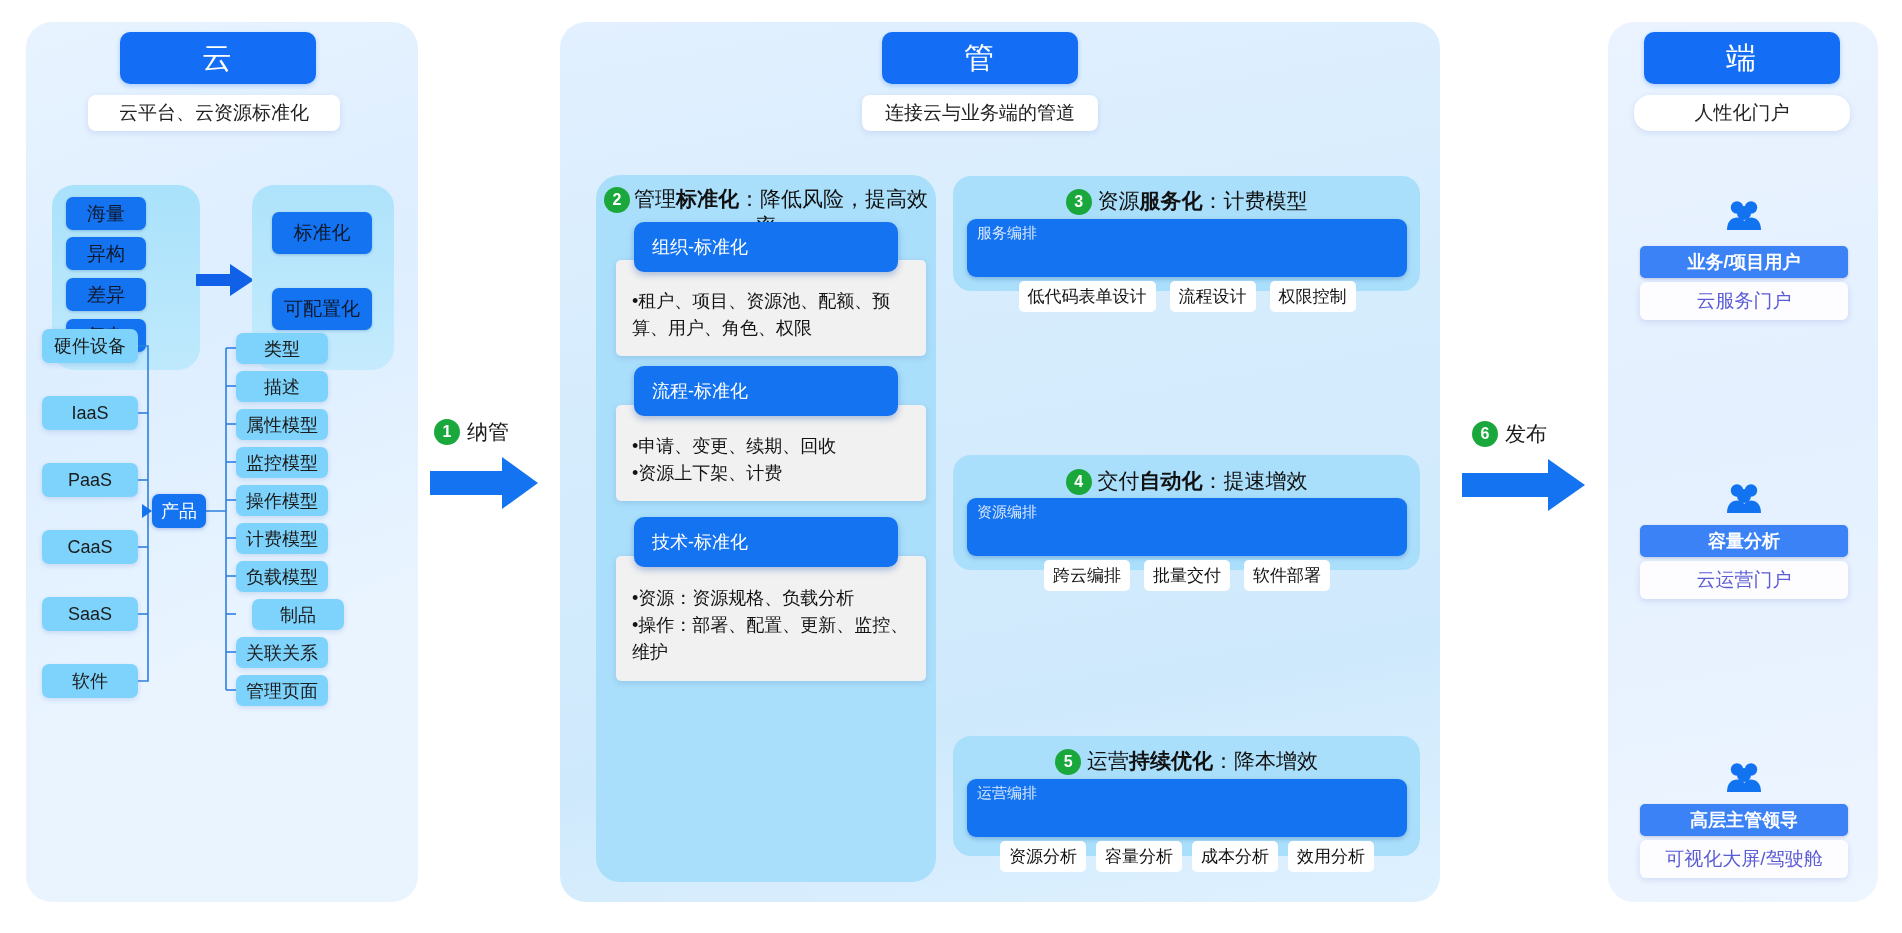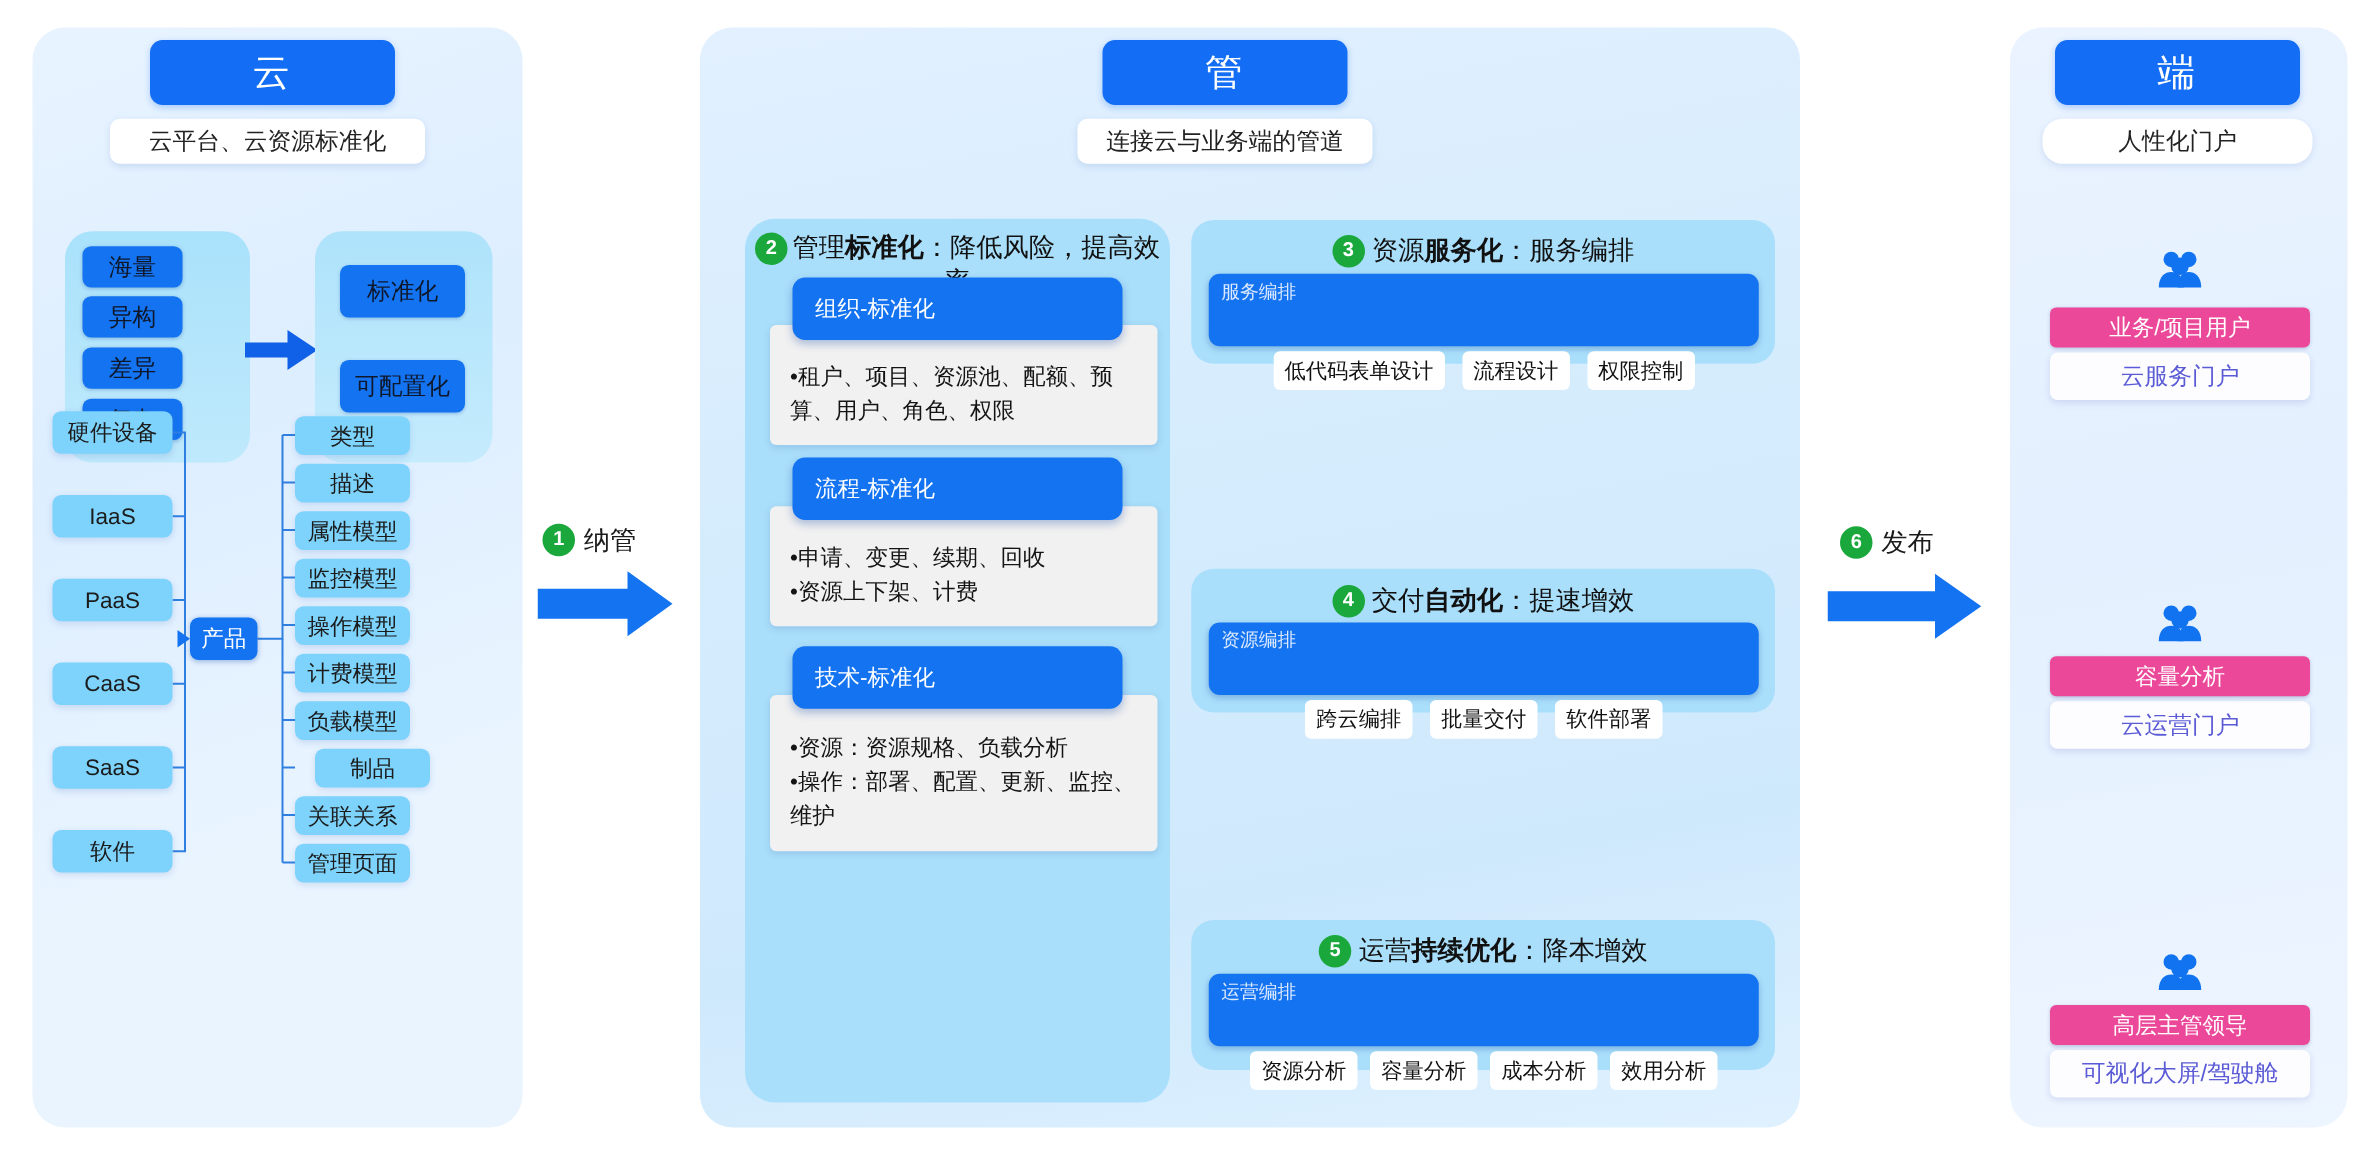--- a/index.html
+++ b/index.html
@@ -189,23 +189,23 @@
 
   
   .persona{position:absolute;left:1640px;width:208px;}
   .persona-icon{
     position:absolute;left:0;width:208px;height:40px;
     display:flex;align-items:center;justify-content:center;
     color:#1273f0;font-size:34px;line-height:1;
   }
   .persona-role{
     position:absolute;left:0;width:208px;height:32px;
-    background:#ec4899;color:#fff;border-radius:5px;
-    display:flex;align-items:center;justify-content:center;
-    font-size:18px;font-weight:400;
+    background:#3b82f6;color:#fff;border-radius:5px;
+    display:flex;align-items:center;justify-content:center;
+    font-size:18px;font-weight:700;
     box-shadow:0 1px 3px rgba(90,90,150,.3);
   }
   .persona-portal{
     position:absolute;left:0;width:208px;height:38px;
     background:#fdfdff;color:#5b5bd6;border-radius:6px;
     display:flex;align-items:center;justify-content:center;
     font-size:19px;
     box-shadow:0 2px 6px rgba(100,110,190,.2);
   }
   #p0 .persona-icon{top:196px;} #p0 .persona-role{top:246px;} #p0 .persona-portal{top:282px;}
@@ -322,21 +322,21 @@
   <div class="sub-body" id="b3-body"></div>
   <div class="sub-head" id="b3-head">技术-标准化</div>
   <div class="bullets" id="b3-text">
     <div>•资源：资源规格、负载分析</div>
     <div class="wrap2">•操作：部署、配置、更新、监控、维护</div>
   </div>
 
   <div class="sec-card" id="sec3"></div>
   <div class="sec-title" id="sec3-title">
     <span class="step-badge">3</span>
-    <span>资源</span><b>服务化</b><span>：服务编排</span>
+    <span>资源</span><b>服务化</b><span>：计费模型</span>
   </div>
   <div class="orch" id="orch3">
     <div class="orch-label">服务编排</div>
     <div class="chip-row">
       <span class="wchip">低代码表单设计</span>
       <span class="wchip">流程设计</span>
       <span class="wchip">权限控制</span>
     </div>
   </div>
 

